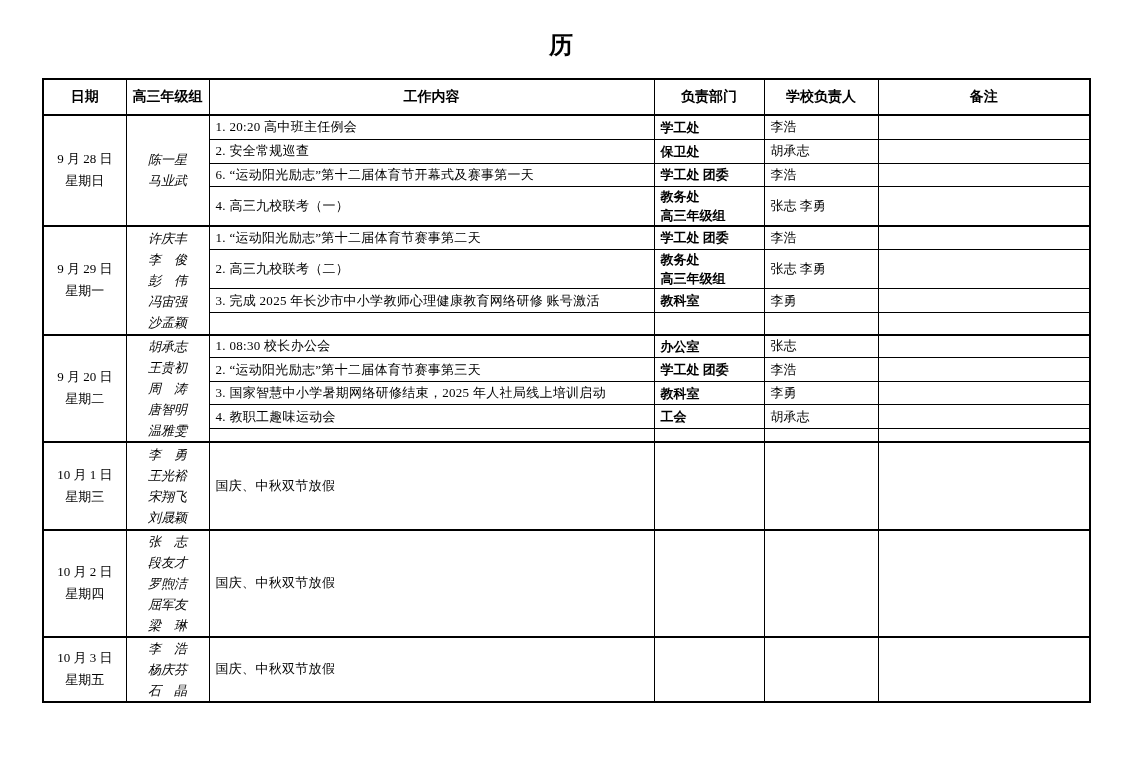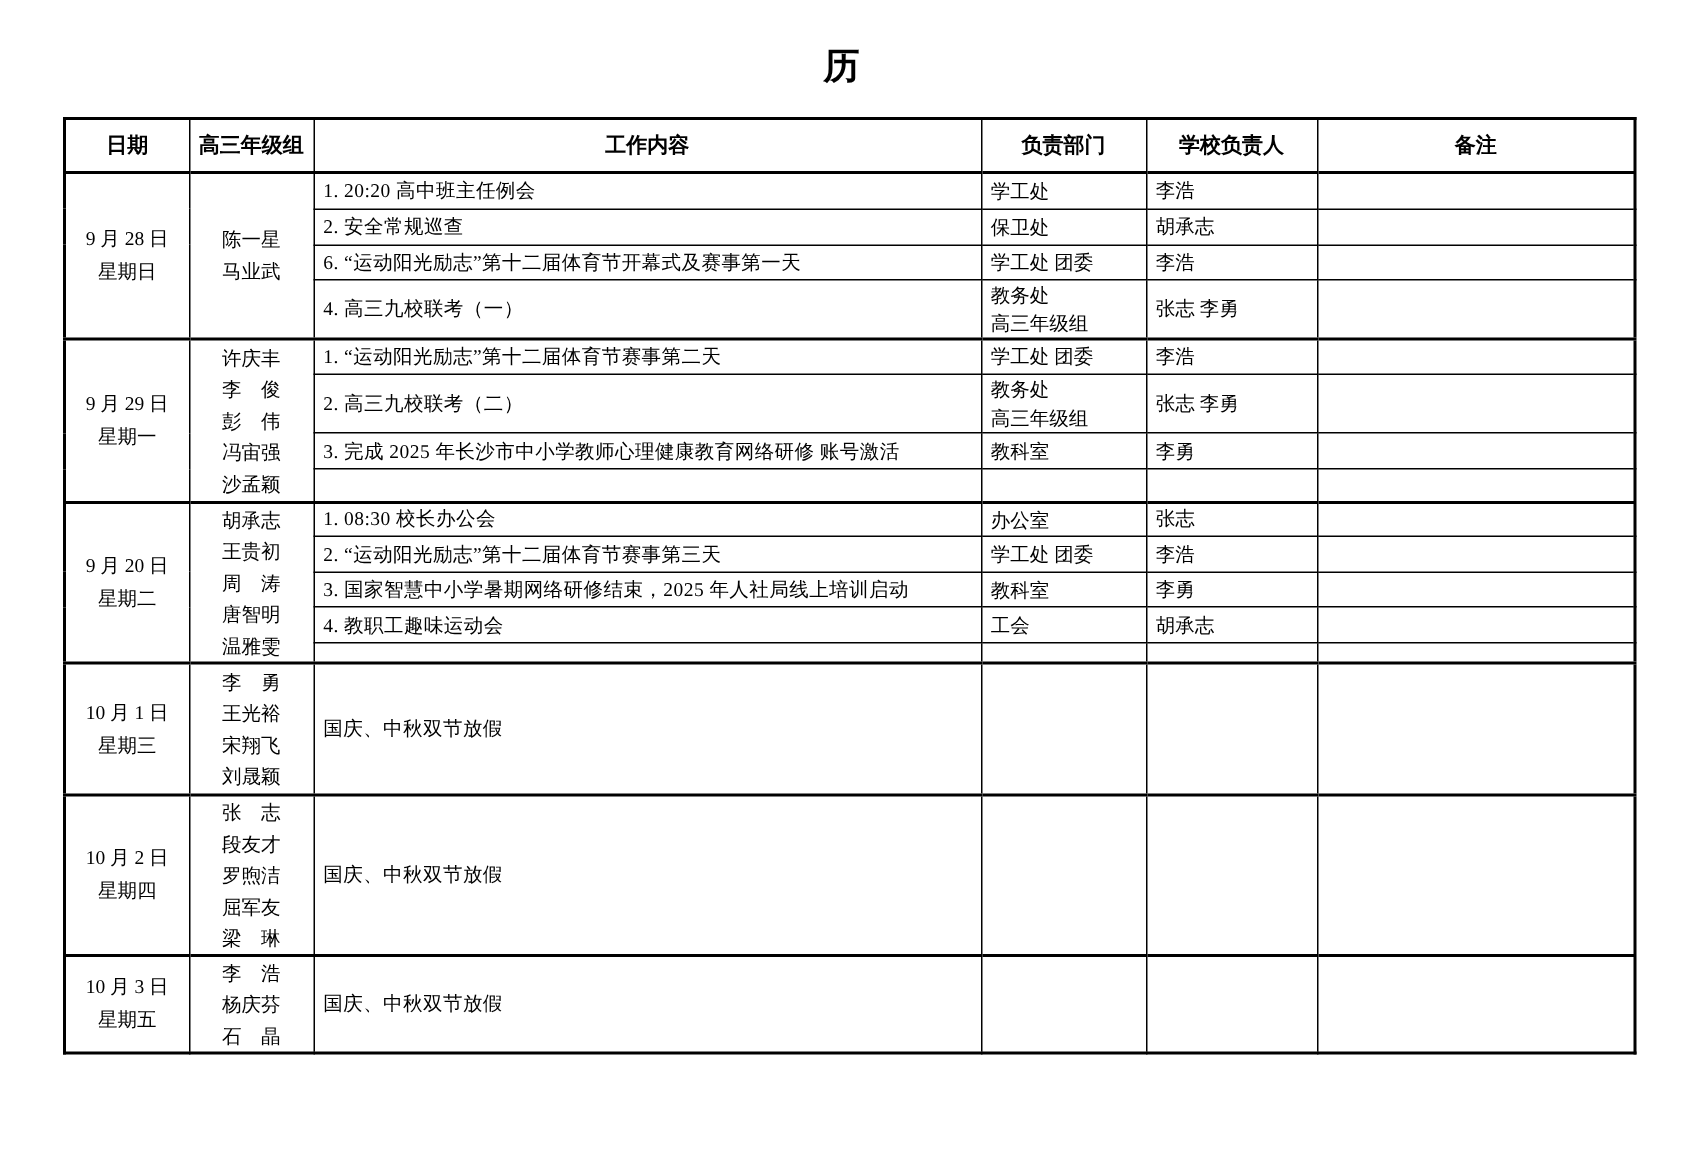--- a/index.html
+++ b/index.html
@@ -36,22 +36,22 @@
   th{
     font-weight:bold;
     font-size:14px;
     text-align:center;
     padding:0;
     border-bottom:2px solid #000;
   }
   tr.day-start td{border-top:2px solid #000;}
   td.c-date,td.c-duty{text-align:center;padding:0 2px;}
   td.c-date span{display:block;line-height:22px;}
-  td.c-duty div{line-height:21px;}
-  td.c-dept div{line-height:19px;}
+  td.c-duty div{line-height:21px;font-style:italic;}
+  td.c-dept div{line-height:19px;font-weight:bold;}
   td.c-work{letter-spacing:0.3px;font-family:Liberation Serif, serif;}
   .h24{height:24px;}.h23{height:23px;}.h38{height:38px;margin-left:25px;}.h22{height:22px;}
   .h13{height:13px;}.h88{height:88px;}.h104{height:104px;}.h62{height:62px;}
 </style>
 </head>
 <body>
 
 <div class="title">
   <span>历</span>
 </div>

